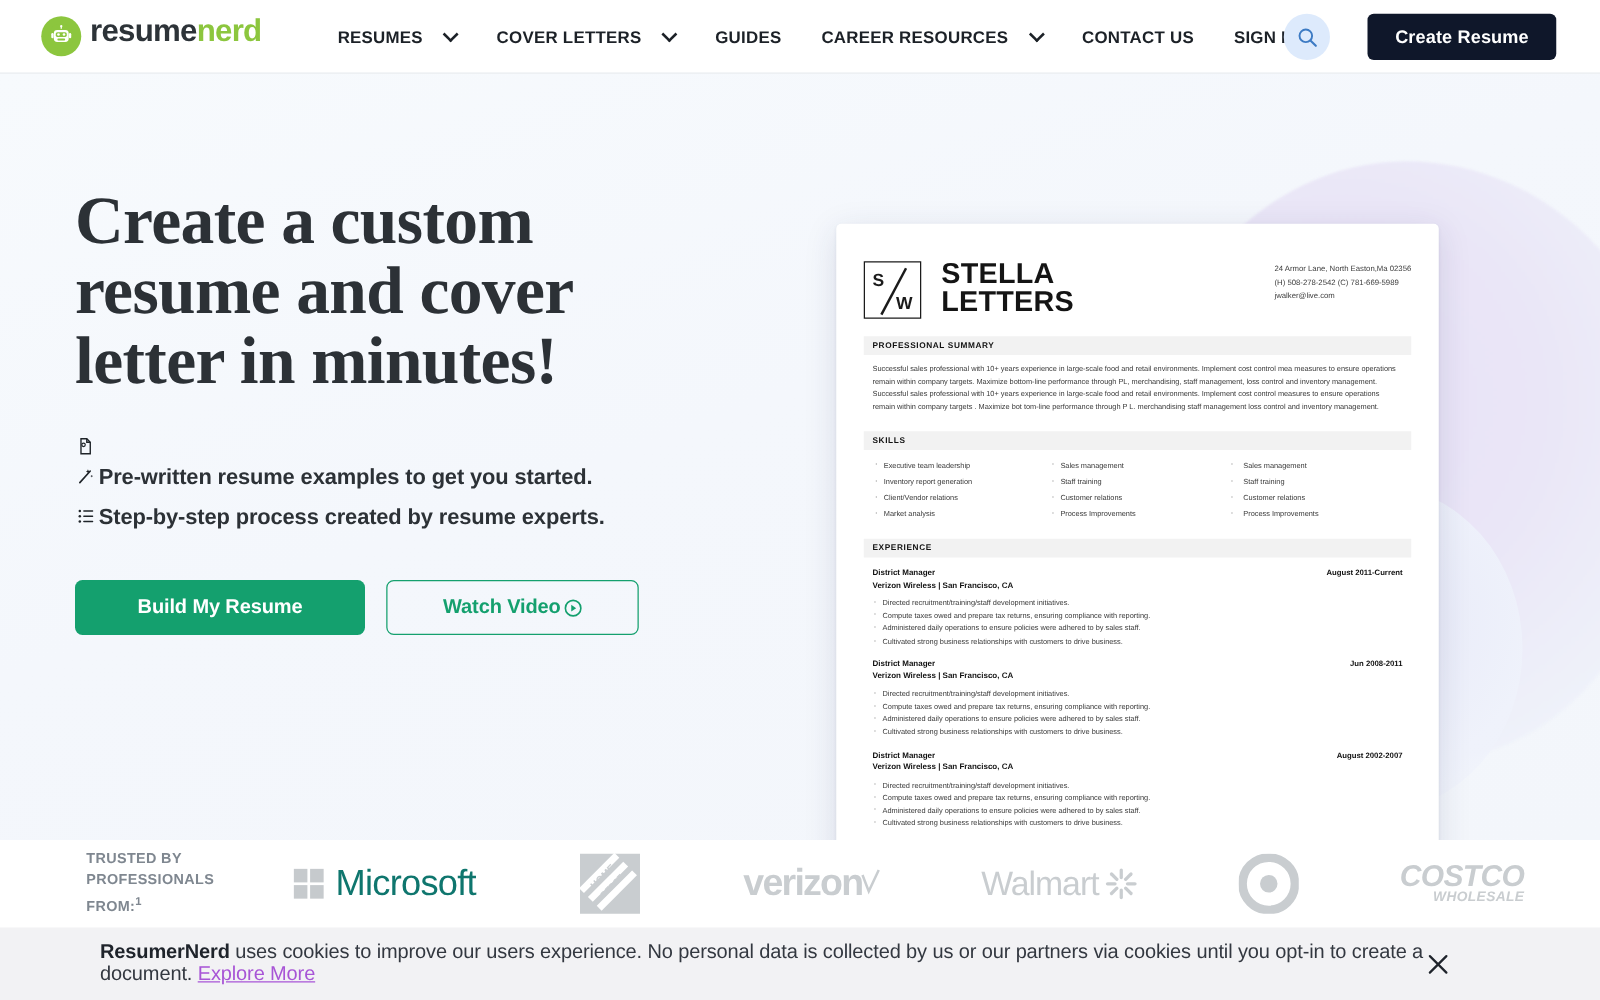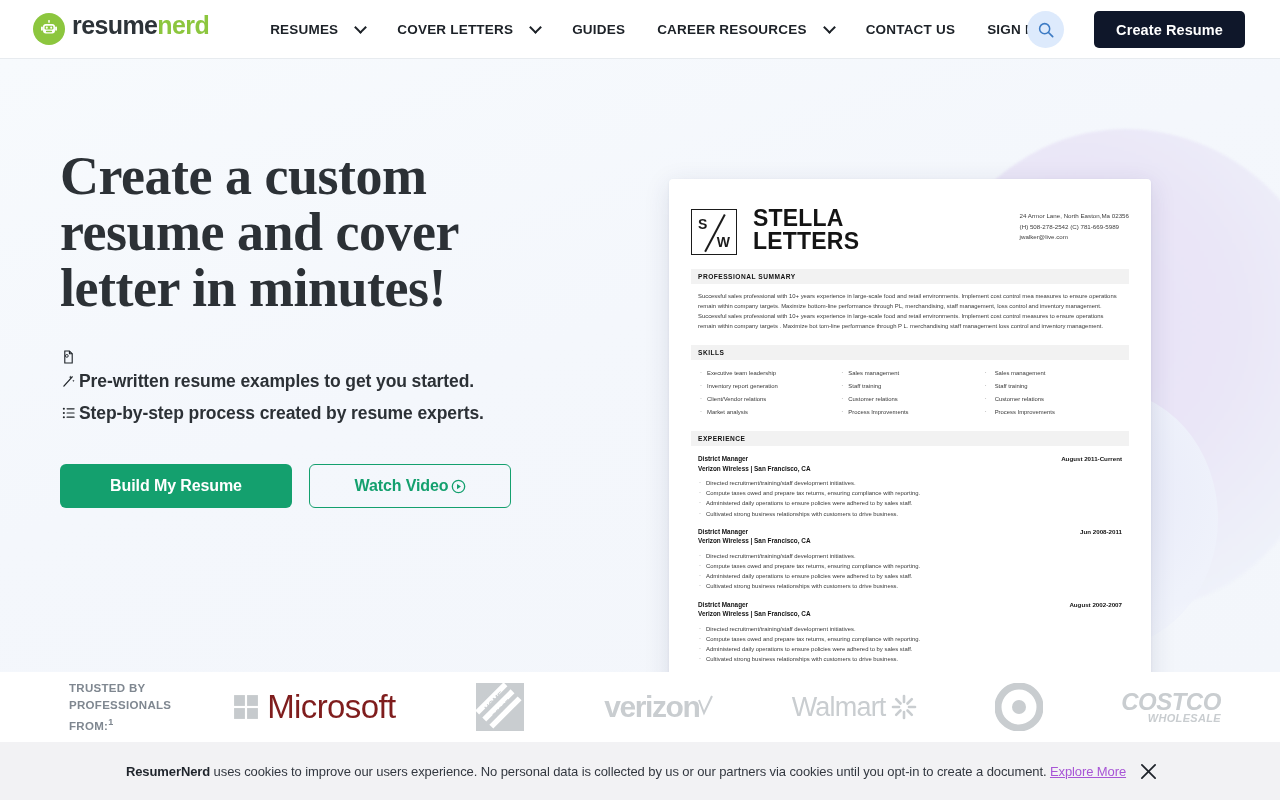--- a/index.html
+++ b/index.html
@@ -161,22 +161,22 @@
   .trusted-label sup { font-size: 9px; }
   .logos { display: flex; align-items: center; flex: 1; justify-content: space-around; margin: 0 20px 0 10px; }
   .logo-item { opacity: 1; display: flex; align-items: center; justify-content: center; }
 
   
   .cookie {
     position: absolute; bottom: 0; left: 0; width: 1280px; height: 58px;
     background: #f2f2f4; display: flex; align-items: center; z-index: 60;
   }
   .cookie-text {
-    margin: 15px auto; font-size: 13px; color: #333840; letter-spacing: -0.1px;
-    padding-left: 120px;
+    margin: 15px auto; font-size: 16px; color: #333840; letter-spacing: -0.1px;
+    padding-left: 80px;
   }
   .cookie-text b { font-weight: 700; color: #1f242b; }
   .cookie-link { color: #a855d6; text-decoration: underline; cursor: pointer; }
   .cookie-close {
     margin-right: 120px; margin-left: auto; width: 22px; height: 22px;
     display: flex; align-items: center; justify-content: center;
     cursor: pointer; color: #1f242b;
   }
 </style>
 </head>
@@ -395,21 +395,21 @@
     </div>
     <div class="logos">
 
       <div class="logo-item">
         <svg width="26" height="26" viewBox="0 0 24 24" style="margin-right:8px;">
           <rect x="1" y="1" width="10" height="10" fill="#c6cacd"></rect>
           <rect x="13" y="1" width="10" height="10" fill="#c6cacd"></rect>
           <rect x="1" y="13" width="10" height="10" fill="#c6cacd"></rect>
           <rect x="13" y="13" width="10" height="10" fill="#c6cacd"></rect>
         </svg>
-        <span style="font-size:33px;color:#7f1d1d;font-family:'Liberation Sans',sans-serif;letter-spacing:-0.6px;">Microsoft</span>
+        <span style="font-size:29px;color:#0f766e;font-family:'Liberation Sans',sans-serif;letter-spacing:-0.6px;">Microsoft</span>
       </div>
 
       <div class="logo-item">
         <svg width="52" height="52" viewBox="0 0 52 52">
           <rect x="2" y="2" width="48" height="48" fill="#c9cdd0" transform="rotate(0 26 26)"></rect>
           <g transform="rotate(-45 26 26)">
             <rect x="6" y="11" width="40" height="5.5" fill="#ffffff"></rect>
             <rect x="6" y="21" width="40" height="5.5" fill="#ffffff"></rect>
             <rect x="6" y="31" width="40" height="5.5" fill="#ffffff"></rect>
             <text x="26" y="10" font-size="6" fill="#c9cdd0" text-anchor="middle" font-family="'Liberation Sans',sans-serif" font-weight="bold">THE</text>

